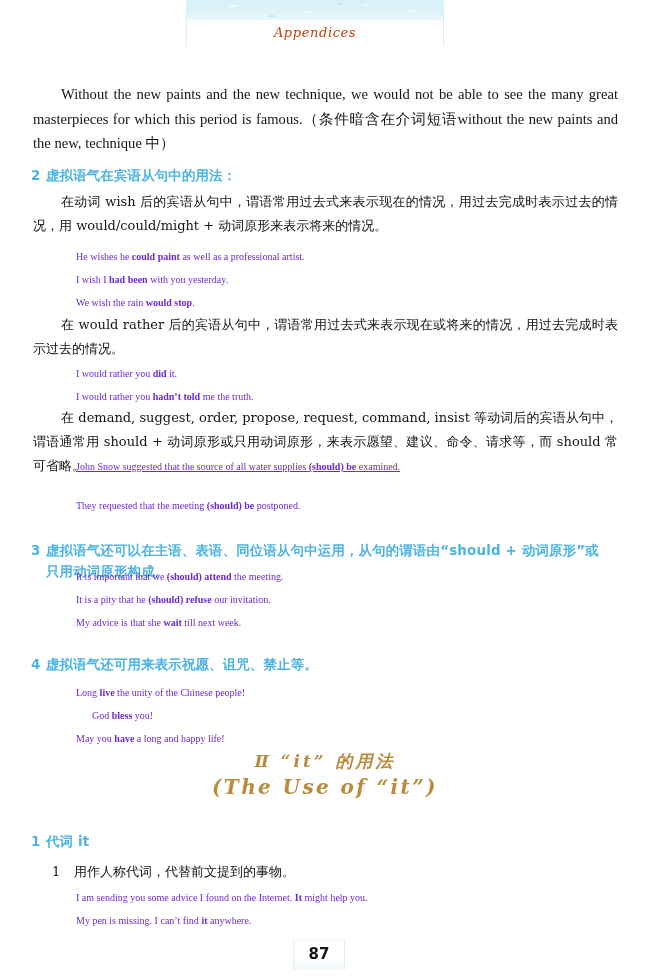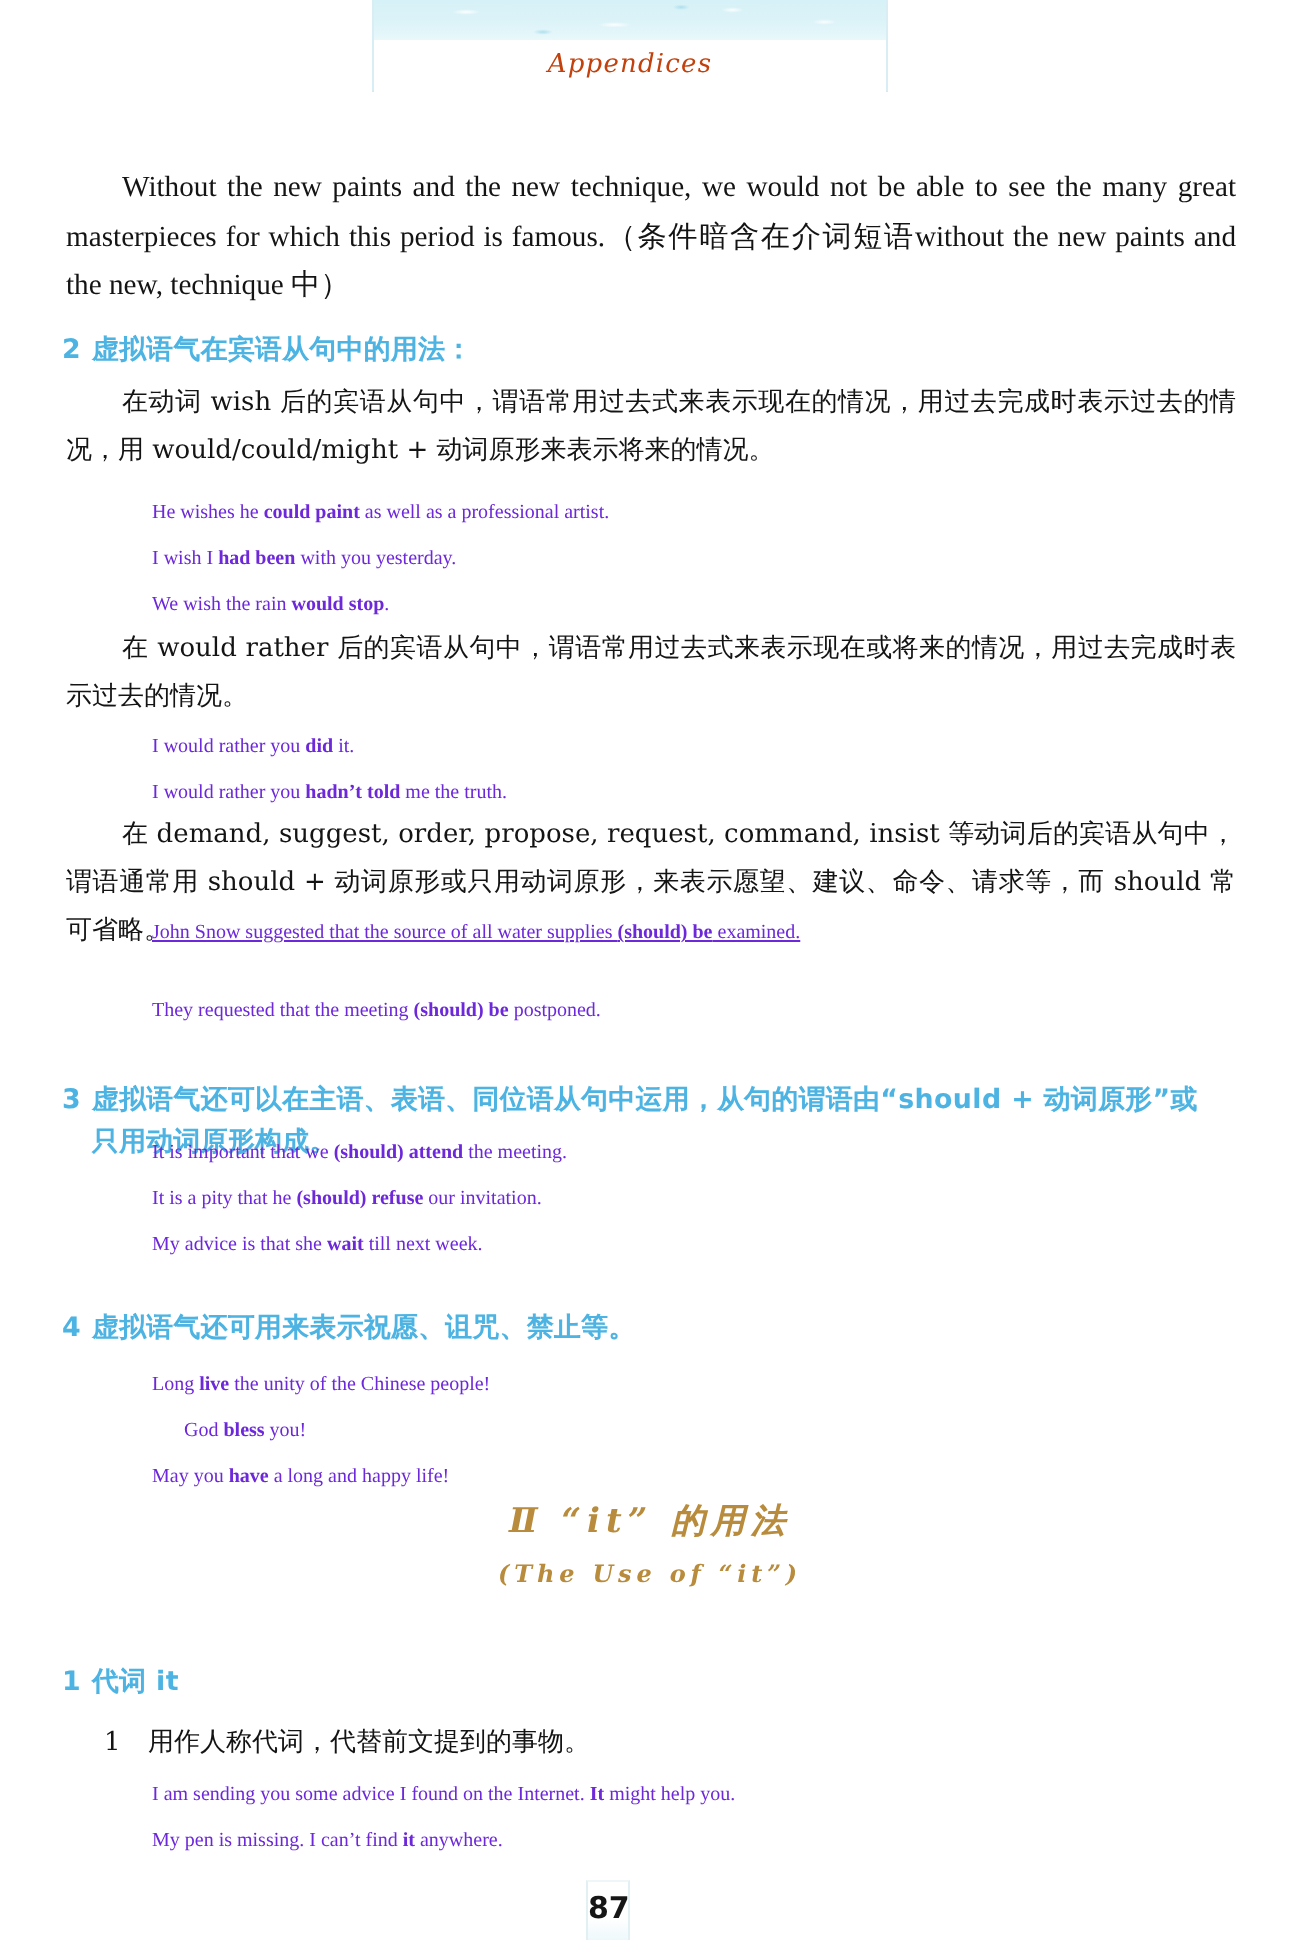--- a/index.html
+++ b/index.html
@@ -141,32 +141,32 @@
     font-family: "DejaVu Serif", serif;
     font-weight: bold;
     font-style: italic;
   }
   .big-title .line1 {
     font-size: 17px;
     letter-spacing: 3px;
     line-height: 26px;
   }
   .big-title .line2 {
-    font-size: 12px;
+    font-size: 20px;
     letter-spacing: 2.4px;
     line-height: 26px;
     text-align: center;
   }
 
   
   .page-num {
     position: absolute;
     left: 293px;
     top: 940px;
-    width: 22px;
+    width: 52px;
     height: 30px;
     box-sizing: border-box;
     border-left: 1px solid #e2eff3;
     border-right: 1px solid #e2eff3;
     border-top: 1px solid #eef6f8;
     background: linear-gradient(180deg,#ffffff 0%, #ffffff 62%, #eef8fb 100%);
     text-align: center;
     line-height: 26px;
     font-family: "DejaVu Sans", "Liberation Sans", sans-serif;
     font-size: 15px;

